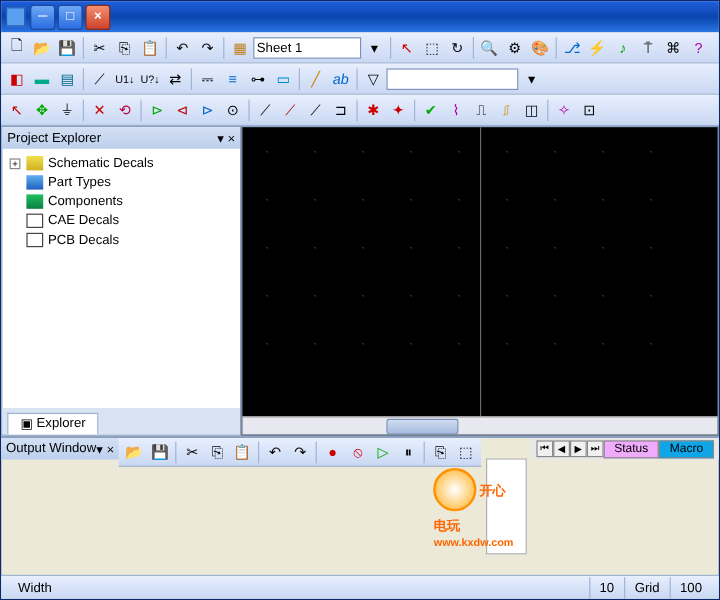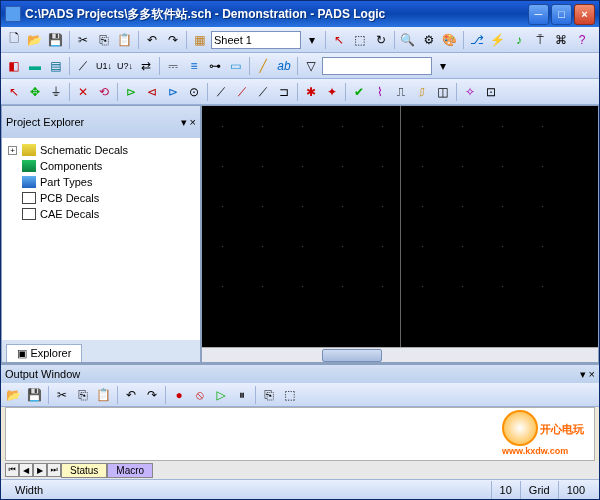--- a/index.html
+++ b/index.html
@@ -14,61 +14,60 @@
 .close { background: linear-gradient(#f29070,#d0412a); border: 1px solid #8a2a18; }
 .menubar { height: 22px; background: linear-gradient(#f4f7ff,#d8e4fb); display: flex; align-items: center; padding: 0 6px; gap: 14px; border-bottom: 1px solid #a6bde0; }
 .menubar span { cursor: default; }
 .menubar span u { text-decoration: underline; }
 .toolbar { height: 26px; background: linear-gradient(#e8effd,#c9d8f3); border-bottom: 1px solid #99b0d8; display: flex; align-items: center; padding: 0 3px; gap: 1px; }
 .tbtn { width: 20px; height: 20px; border: 1px solid transparent; display: flex; align-items: center; justify-content: center; font-size: 12px; cursor: default; }
 .tsep { width: 1px; height: 18px; background: #a0b4d8; margin: 0 2px; }
 .sheet-select { height: 18px; width: 90px; border: 1px solid #7a92bc; background: #fff; font-size: 11px; padding: 0 2px; }
 .middle { flex: 1; display: flex; min-height: 0; }
 .explorer { width: 200px; background: #fff; border: 1px solid #8ca0c0; display: flex; flex-direction: column; }
-.explorer-hdr { height: 32px; background: linear-gradient(#d4e0f4,#bcd0ec); display: flex; align-items: center; padding: 0 4px; font-size: 11px; justify-content: space-between; }
+.explorer-hdr { height: 18px; background: linear-gradient(#d4e0f4,#bcd0ec); display: flex; align-items: center; padding: 0 4px; font-size: 11px; justify-content: space-between; }
 .tree { flex: 1; padding: 4px 2px; overflow: auto; }
 .tree-item { display: flex; align-items: center; height: 16px; padding-left: 18px; gap: 4px; white-space: nowrap; }
 .ticon { width: 14px; height: 12px; }
 .ti-sheets { background: linear-gradient(#f0e050,#d0b020); }
 .ti-comp { background: linear-gradient(#20c060,#0a8040); }
 .ti-part { background: linear-gradient(#60b0f0,#2060c0); }
 .ti-nets { background: #fff; border: 1px solid #666; }
 .ti-cae { background: #fff; border: 1px solid #444; }
 .ti-pcb { background: #fff; border: 1px solid #444; }
 .plus { width: 9px; height: 9px; border: 1px solid #888; font-size: 8px; line-height: 7px; text-align: center; position: absolute; margin-left: -14px; background: #fff; }
 .proj-tabs { height: 22px; background: #d8e4f4; display: flex; align-items: flex-end; padding-left: 4px; }
 .proj-tab { background: #fff; border: 1px solid #9ab0d0; border-bottom: none; padding: 2px 10px; font-size: 11px; display: flex; gap: 3px; }
 .canvas-area { flex: 1; background: #000; position: relative; border: 1px solid #8ca0c0; }
 .grid-dot { position: absolute; width: 1px; height: 1px; background: #555; }
 .vsplit { position: absolute; top: 0; bottom: 0; left: 50%; width: 1px; background: #666; }
 .hscroll { position: absolute; bottom: 0; left: 0; right: 0; height: 15px; background: #e8e8f0; border-top: 1px solid #aaa; }
 .thumb { position: absolute; height: 13px; background: linear-gradient(#d0dcf0,#a8bce0); border: 1px solid #7890b8; border-radius: 2px; top: 1px; left: 120px; width: 60px; }
-.output-sect { height: 116px; display: flex; flex-direction: column; border-top: 2px solid #8ca0c0; }
+.output-sect { height: 116px; display: flex; border-top: 2px solid #8ca0c0; }
 .out-hdr { height: 18px; background: linear-gradient(#d4e0f4,#bcd0ec); padding: 0 4px; display: flex; align-items: center; justify-content: space-between; font-size: 11px; }
 .out-tb { height: 24px; background: linear-gradient(#e8effd,#c9d8f3); border-bottom: 1px solid #99b0d8; display: flex; align-items: center; padding: 0 3px; gap: 1px; }
-.out-body { flex: 1; background: #fff; border: 1px solid #b0b0b0; margin: 0 4px; position: relative; }
+.out-body { flex: 1; background: #fff; border: 1px solid #b0b0b0; margin: 17px 4px; position: relative; }
 .out-tabs { height: 18px; display: flex; align-items: center; padding: 0 4px; gap: 0; background: #e8e8e8; }
 .nav-btn { width: 14px; height: 14px; border: 1px solid #888; background: #f0f0f0; font-size: 8px; display: flex; align-items: center; justify-content: center; }
-.otab { padding: 1px 8px; background: #fef9c3; border: 1px solid #888; font-size: 10px; }
-.otab.inactive { background: #c4b5fd; }
+.otab { padding: 1px 8px; background: #f0abfc; border: 1px solid #888; font-size: 10px; }
+.otab.inactive { background: #0ea5e9; }
 .statusbar { height: 20px; background: linear-gradient(#e8effd,#c9d8f3); display: flex; align-items: center; padding: 0 6px; border-top: 1px solid #a0b4d8; }
 .statusbar .cell { border-left: 1px solid #a0b4d8; padding: 0 8px; height: 18px; display: flex; align-items: center; }
 .statusbar .cell:first-child { border: none; flex: 1; }
 .watermark { position: absolute; right: 10px; bottom: 4px; font-size: 18px; font-weight: bold; color: #ff6600; font-family: Arial; pointer-events: none; }
 .watermark small { display: block; font-size: 9px; color: #ff6600; }
 .wm-char { display: inline-block; width: 36px; height: 36px; background: radial-gradient(#fff,#ffb020); border-radius: 50%; border: 2px solid #ff9000; vertical-align: middle; margin-right: 2px; }
 </style>
 </head>
 <body>
 
 <div class="window">
 
   <div class="titlebar">
     <div class="icon"></div>
-    <div class="title">C:\PADS Projects\多多软件站.sch - Demonstration - PADS Logic</div>
     <div class="winbtns">
       <div class="winbtn min">─</div>
       <div class="winbtn max">□</div>
       <div class="winbtn close">×</div>
     </div>
   </div>
 
 
   <div class="toolbar">
     <div class="tbtn">🗋</div>
@@ -162,34 +161,34 @@
         <span>Project Explorer</span>
         <span>▾ ×</span>
       </div>
       <div class="tree">
         <div class="tree-item">
             <span class="plus">+</span>
             <span class="ticon ti-sheets"></span>
             <span>Schematic Decals</span>
           </div>
         <div class="tree-item">
+            <span class="ticon ti-part"></span>
+            <span>Part Types</span>
+          </div>
+        <div class="tree-item">
             <span class="ticon ti-comp"></span>
             <span>Components</span>
           </div>
         <div class="tree-item">
-            <span class="ticon ti-part"></span>
-            <span>Part Types</span>
+            <span class="ticon ti-cae"></span>
+            <span>CAE Decals</span>
           </div>
         <div class="tree-item">
             <span class="ticon ti-pcb"></span>
             <span>PCB Decals</span>
-          </div>
-        <div class="tree-item">
-            <span class="ticon ti-cae"></span>
-            <span>CAE Decals</span>
           </div>
       </div>
       <div class="proj-tabs">
         <div class="proj-tab">
             <span>▣</span>
             <span>Explorer</span>
           </div>
       </div>
     </div>
     <div class="canvas-area">

